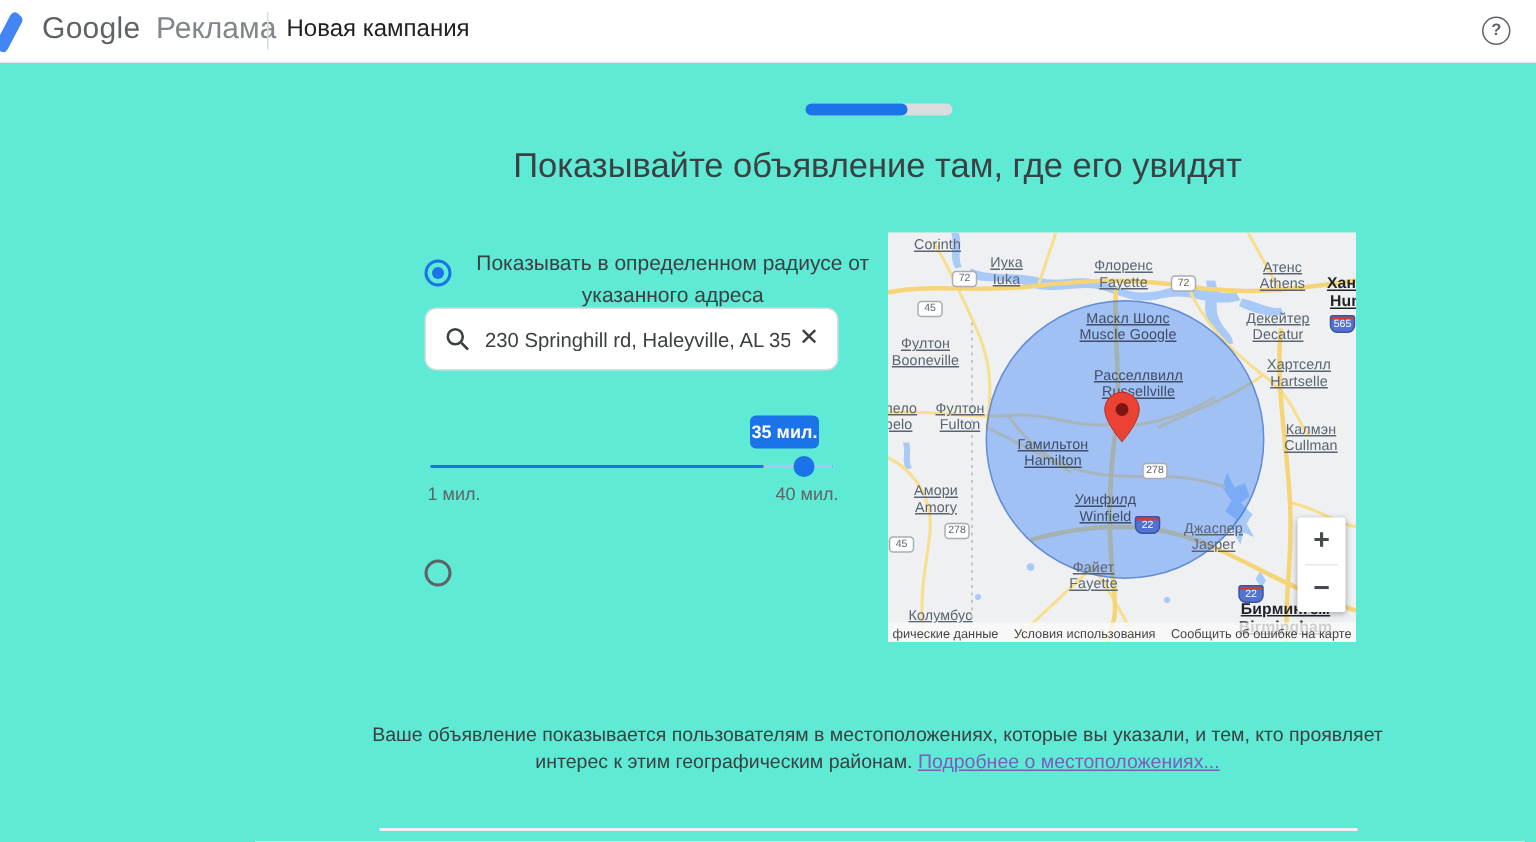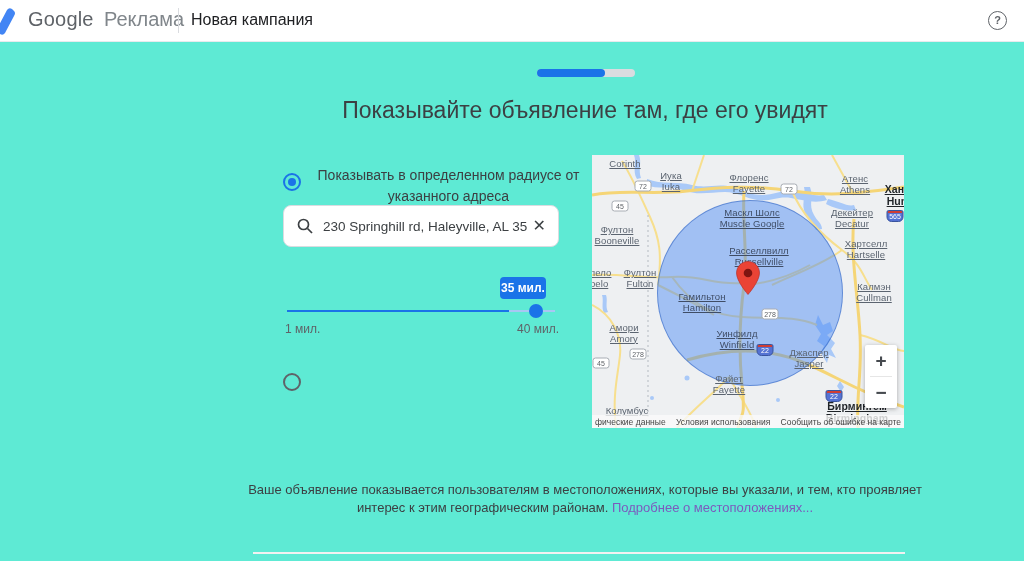--- a/index.html
+++ b/index.html
@@ -69,21 +69,21 @@
   .zoomctl .zb{width:32px;height:31px;text-align:center;line-height:31px;font-size:19px;color:#464a4f;
                cursor:pointer;font-weight:bold;}
   .zoomctl .zsep{height:1px;background:#e6e6e6;margin:0 5px;}
   .attrib{position:absolute;left:0;bottom:0;width:312px;height:13px;background:rgba(250,250,250,.8);
           display:flex;justify-content:space-between;align-items:center;font-size:8.5px;color:#454545;
           padding:0 3px;box-sizing:border-box;white-space:nowrap;}
   .attrib span{cursor:pointer;}
   
   .foot{position:absolute;left:235px;top:481px;width:700px;text-align:center;font-size:13px;
         line-height:17.5px;color:#3c4043;}
-  .foot a{color:#7b5bbd;cursor:pointer;text-align:right;}
+  .foot a{color:#7b5bbd;text-decoration:underline;cursor:pointer;text-align:right;}
   .bdiv{position:absolute;left:253px;top:552px;width:652px;height:2px;background:#f1f1f1;}
 </style>
 </head>
 <body>
 
 <div class="page">
 
   <header class="topbar">
     <svg class="logo-frag" viewBox="0 0 22 27">
       <path d="M1,21 L11,2 Q13,-1 16,1 L18,3 Q20,5 18,8 L9,25 Q7,28 4,26 L2,25 Q0,23 1,21 Z" fill="#4285f4"></path>

